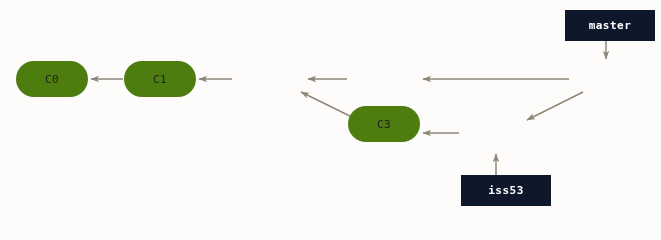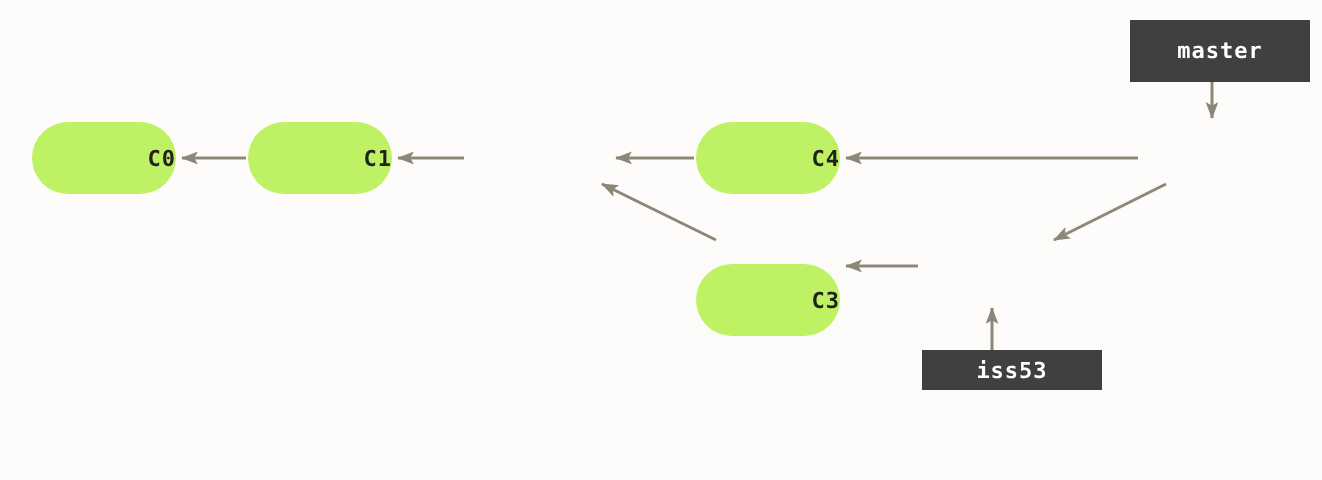--- a/index.html
+++ b/index.html
@@ -24,52 +24,52 @@
     top: 0;
     width: 661px;
     height: 217px;
   }
   .commit-node {
     position: absolute;
     box-sizing: border-box;
     width: 72px;
     height: 36px;
     border-radius: 18px;
-    background: #bef264;
+    background: #4d7c0f;
     color: #23211c;
     font-size: 11px;
-    font-weight: bold;
+    font-weight: normal;
     letter-spacing: 0.5px;
     display: flex;
     align-items: center;
-    justify-content: flex-end;
+    justify-content: center;
     z-index: 3;
   }
   .branch-label {
     position: absolute;
     box-sizing: border-box;
-    background: #404040;
+    background: #0f172a;
     color: #ffffff;
     font-size: 11px;
     font-weight: bold;
     letter-spacing: 0.5px;
     display: flex;
     align-items: center;
     justify-content: center;
     z-index: 3;
   }
   #node-c0 { left: 16px;  top: 61px; }
   #node-c1 { left: 124px; top: 61px; }
   #node-c2 { left: 233px; top: 61px; }
   #node-c4 { left: 348px; top: 61px; }
   #node-c6 { left: 570px; top: 61px; }
-  #node-c3 { left: 348px; top: 132px; }
+  #node-c3 { left: 348px; top: 106px; }
   #node-c5 { left: 460px; top: 115px; }
   #label-master { left: 565px; top: 10px;  width: 90px; height: 31px; }
-  #label-iss53  { left: 461px; top: 175px; width: 90px; height: 20px; }
+  #label-iss53  { left: 461px; top: 175px; width: 90px; height: 31px; }
 </style>
 </head>
 <body>
 
 <div id="stage">
 
   <svg id="edges" viewBox="0 0 661 217" width="661" height="217">
     <defs>
       <marker id="arrowhead" markerWidth="9" markerHeight="9" refX="8" refY="3.2" orient="auto" markerUnits="userSpaceOnUse">
         <path d="M 0 0 L 8.5 3.2 L 0 6.4 L 1.9 3.2 Z" fill="#8c8878"></path>
@@ -91,23 +91,20 @@
 
   <div class="commit-node" id="node-c0">
     <span>C0</span>
   </div>
 
   <div class="commit-node" id="node-c1">
     <span>C1</span>
   </div>
 
 
-  <div class="commit-node" id="node-c4">
-    <span>C4</span>
-  </div>
 
 
   <div class="commit-node" id="node-c3">
     <span>C3</span>
   </div>
 
 
   <div class="branch-label" id="label-master">
     <span>master</span>
   </div>

